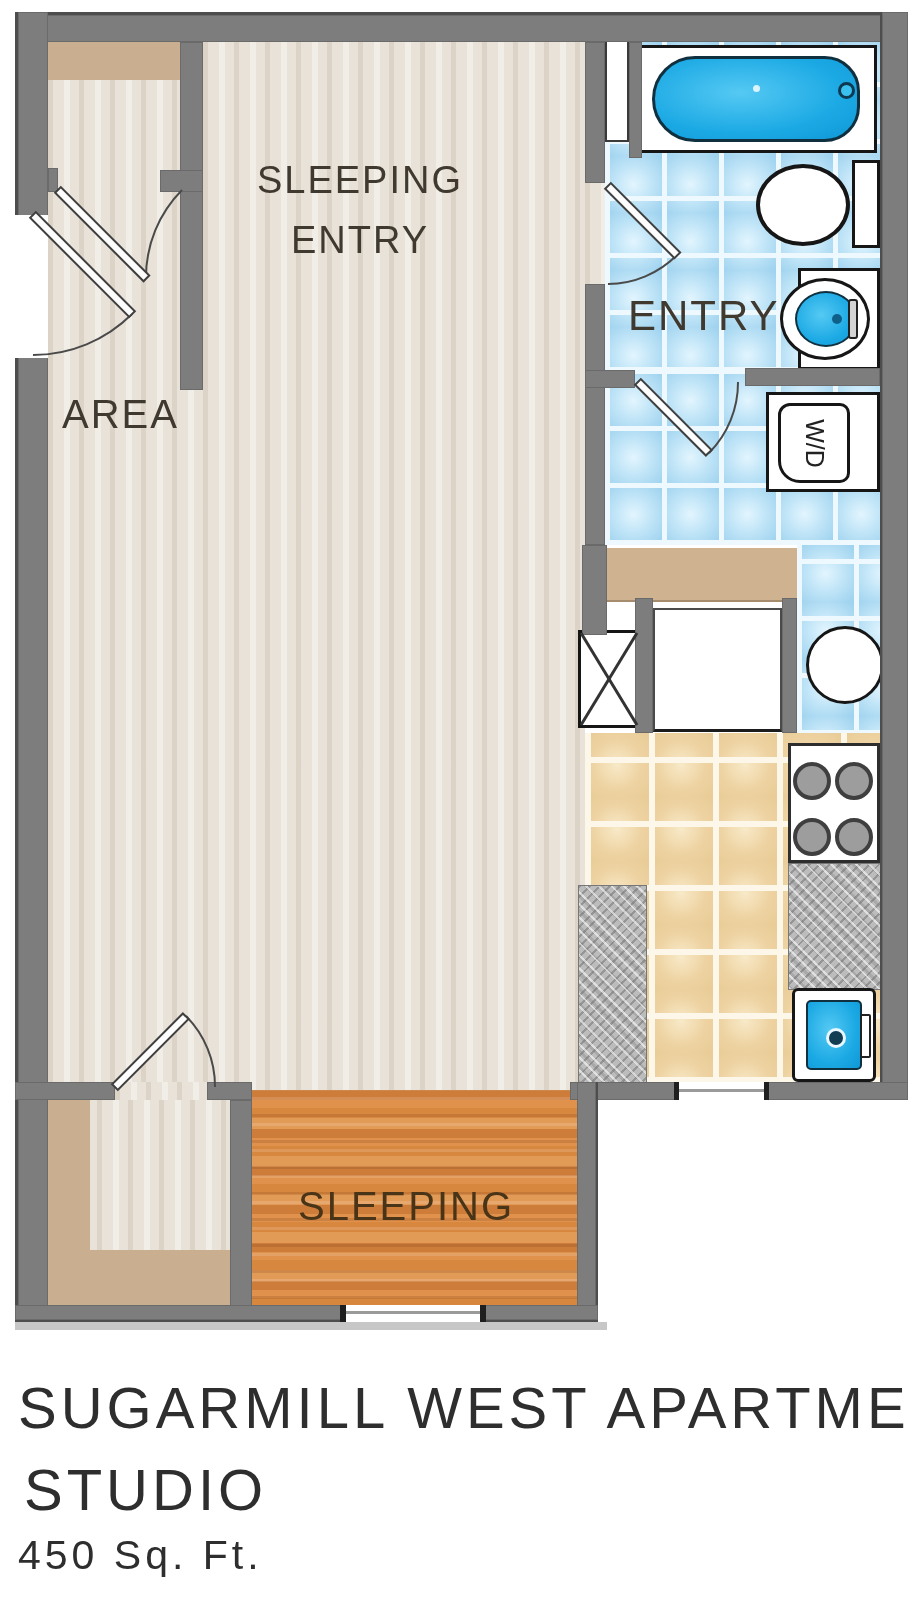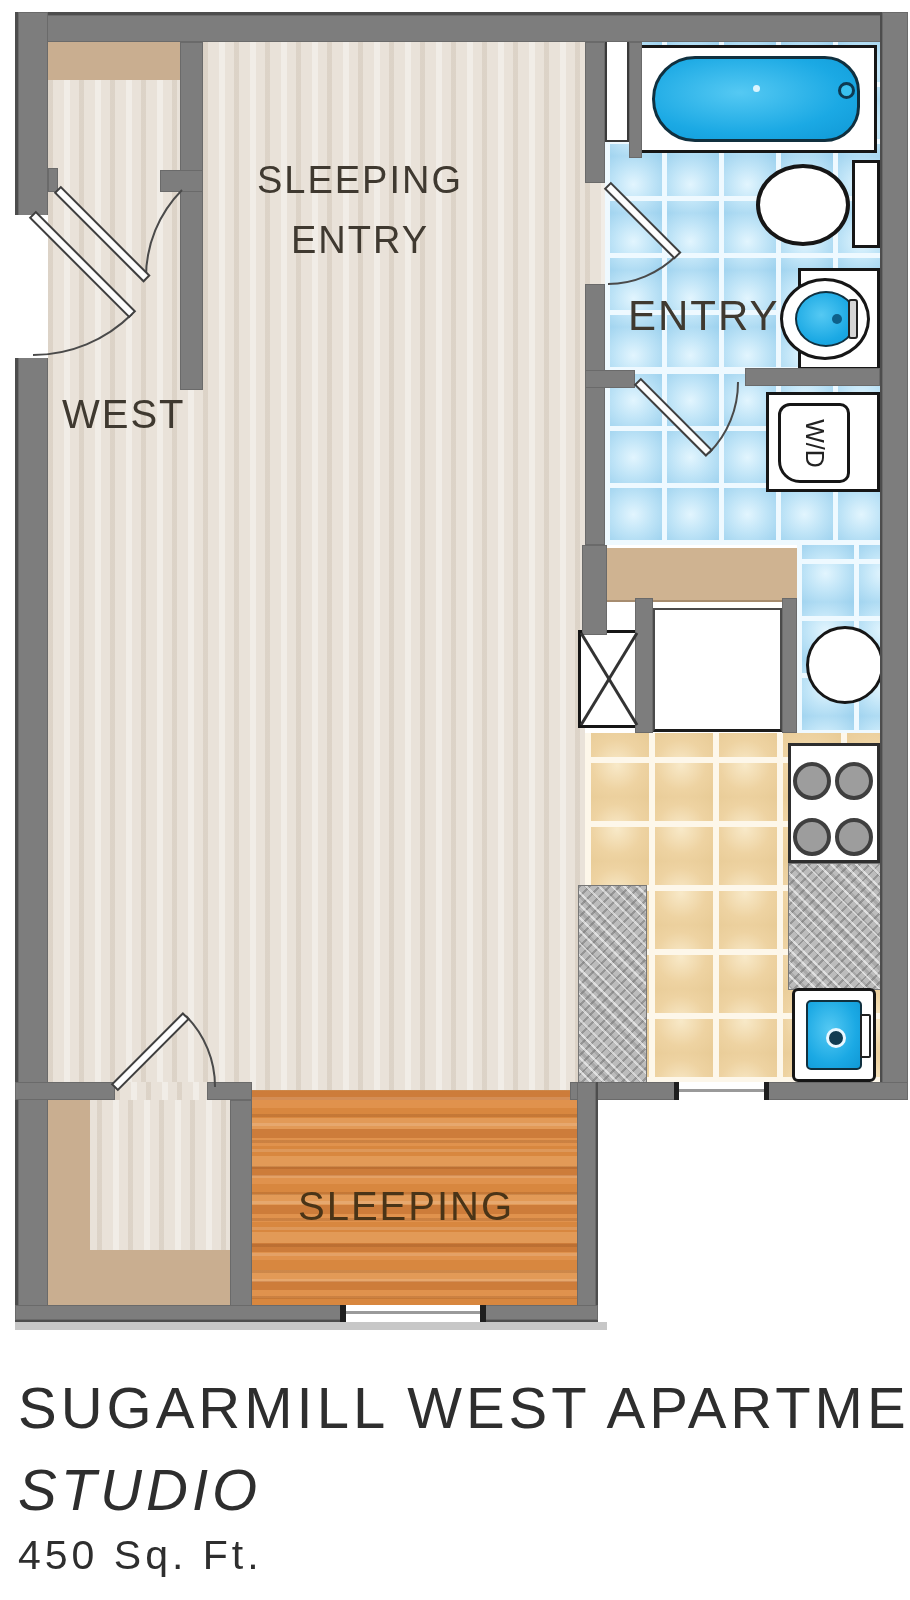--- a/index.html
+++ b/index.html
@@ -163,21 +163,21 @@
       </g>
 
     <line x1="581" y1="633" x2="637" y2="725" stroke="#333" stroke-width="3"></line>
     <line x1="637" y1="633" x2="581" y2="725" stroke="#333" stroke-width="3"></line>
   </svg>
 
   <div class="room-label" style="left:220px;top:150px;width:280px;font-size:38px;line-height:60px;">
     <div>SLEEPING</div>
     <div>ENTRY</div>
   </div>
-  <div class="room-label" style="left:62px;top:392px;">WEST</div>
+  <div class="room-label" style="left:62px;top:392px;">AREA</div>
   <div class="room-label" style="left:628px;top:292px;width:140px;font-size:42px;">ENTRY</div>
   <div class="room-label" style="left:298px;top:1184px;width:210px;font-size:40px;color:#4a3417;">SLEEPING</div>
 
   <div class="caption" style="left:18px;top:1374px;font-size:58px;">SUGARMILL WEST APARTMENTS</div>
-  <div class="caption" style="left:18px;top:1456px;font-size:58px;font-style:italic;">STUDIO</div>
+  <div class="caption" style="left:24px;top:1456px;font-size:58px;">STUDIO</div>
   <div class="caption" style="left:18px;top:1532px;font-size:41px;">450 Sq. Ft.</div>
 
 </div>
 
 </body></html>

